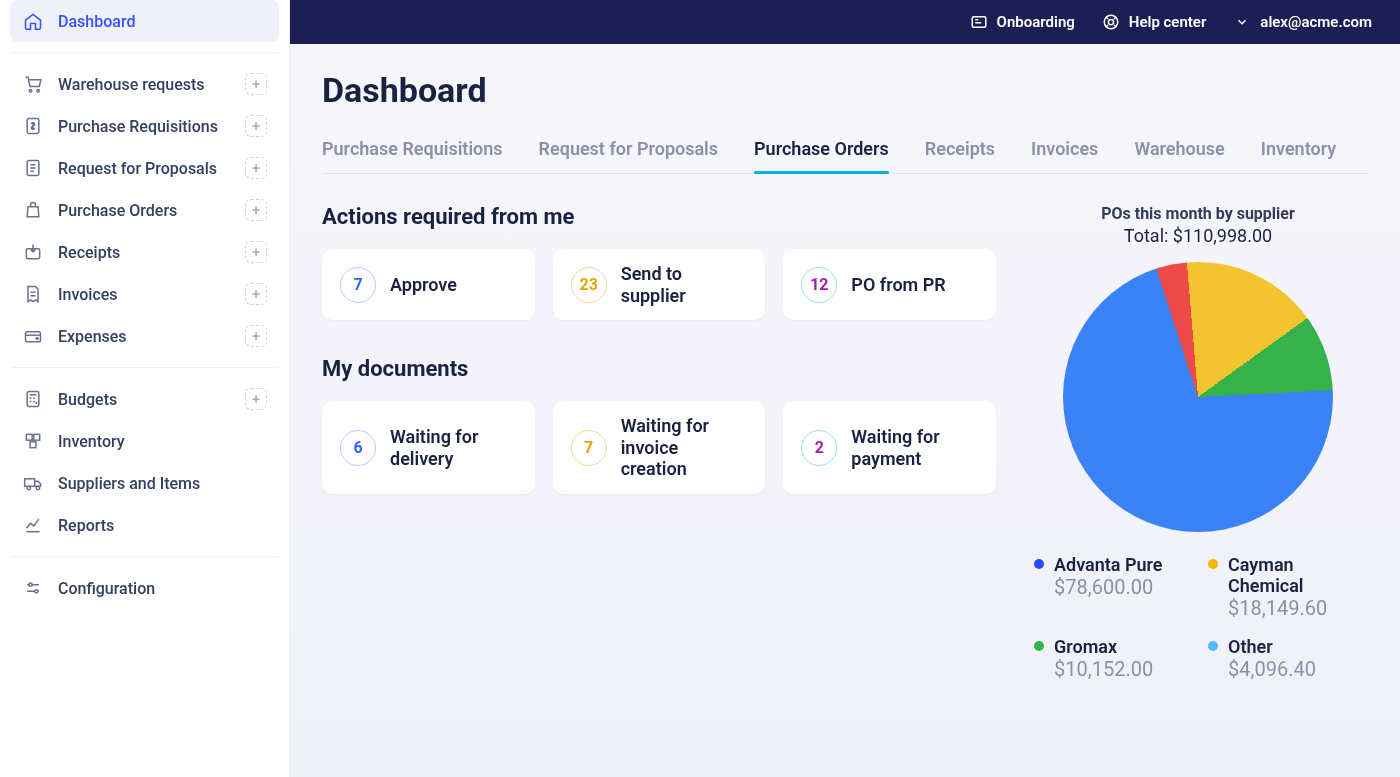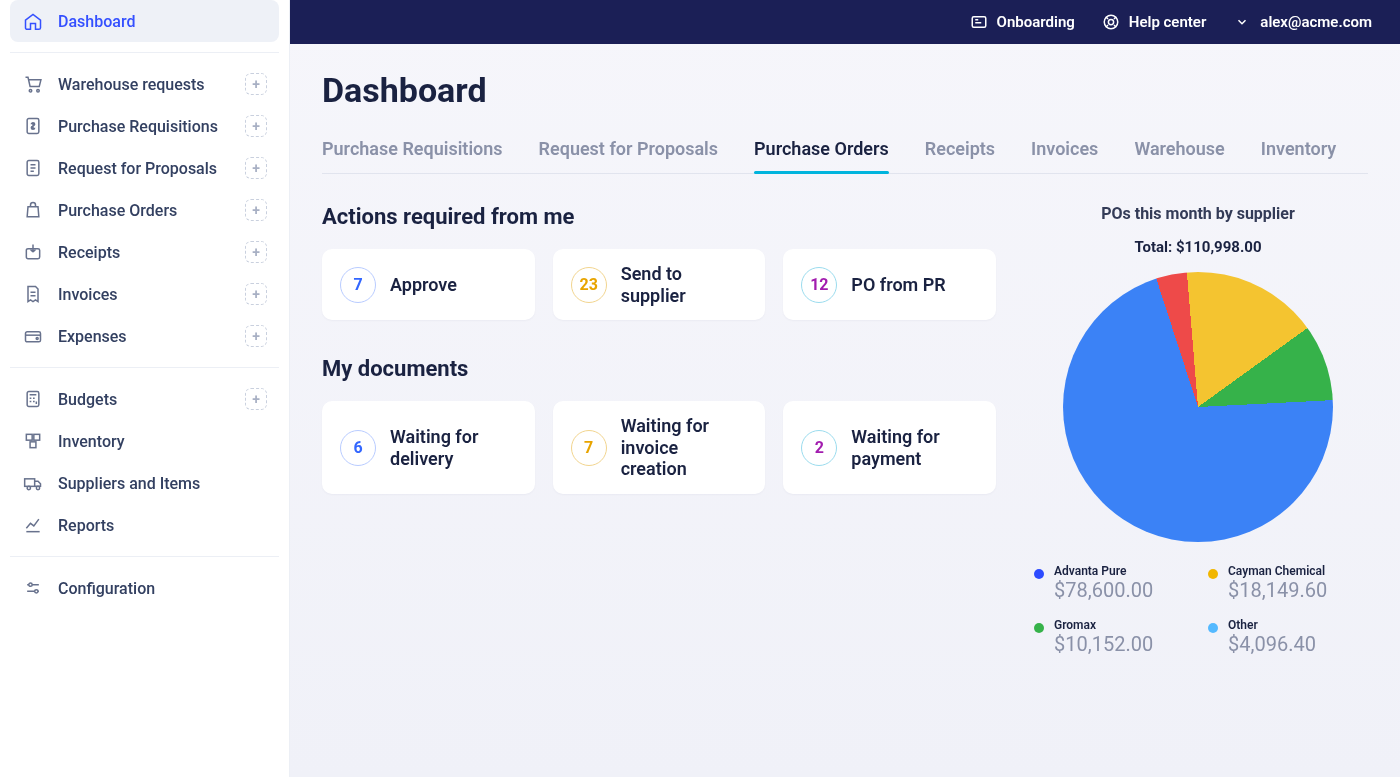--- a/index.html
+++ b/index.html
@@ -222,46 +222,46 @@
   
   .chart-wrap {
     text-align: center;
   }
   .chart-title {
     font-size: 16px;
     font-weight: 700;
     color: #333b57;
   }
   .chart-sub {
-    font-size: 15px;
-    font-weight: 700;
+    font-size: 18px;
+    font-weight: 400;
     color: #1a2241;
     margin-bottom: 16px;
-    margin-top: 15px;
+    margin-top: 2px;
   }
   .pie {
     width: 270px;
     height: 270px;
     border-radius: 50%;
     margin: 0 auto 22px auto;
   }
   .legend {
     display: grid;
     grid-template-columns: 1fr 1fr;
     gap: 16px 20px;
     text-align: left;
     padding: 0 6px;
   }
   .legend-item { display: flex; gap: 10px; align-items: flex-start; }
   .dot {
     width: 10px; height: 10px; border-radius: 50%;
     margin-top: 5px;
     flex-shrink: 0;
   }
-  .legend-name { font-size: 12px; font-weight: 600; color: #1a2241; }
+  .legend-name { font-size: 18px; font-weight: 600; color: #1a2241; }
   .legend-val  { font-size: 20px; color: #8a91a8; }
 </style>
 </head>
 <body>
 
 <aside class="sidebar">
   <nav class="nav" id="nav">
       <div class="nav-item active">
         <span class="nav-icon">
           <svg viewBox="0 0 24 24" width="20" height="20" fill="none" stroke="currentColor" stroke-width="1.8">

